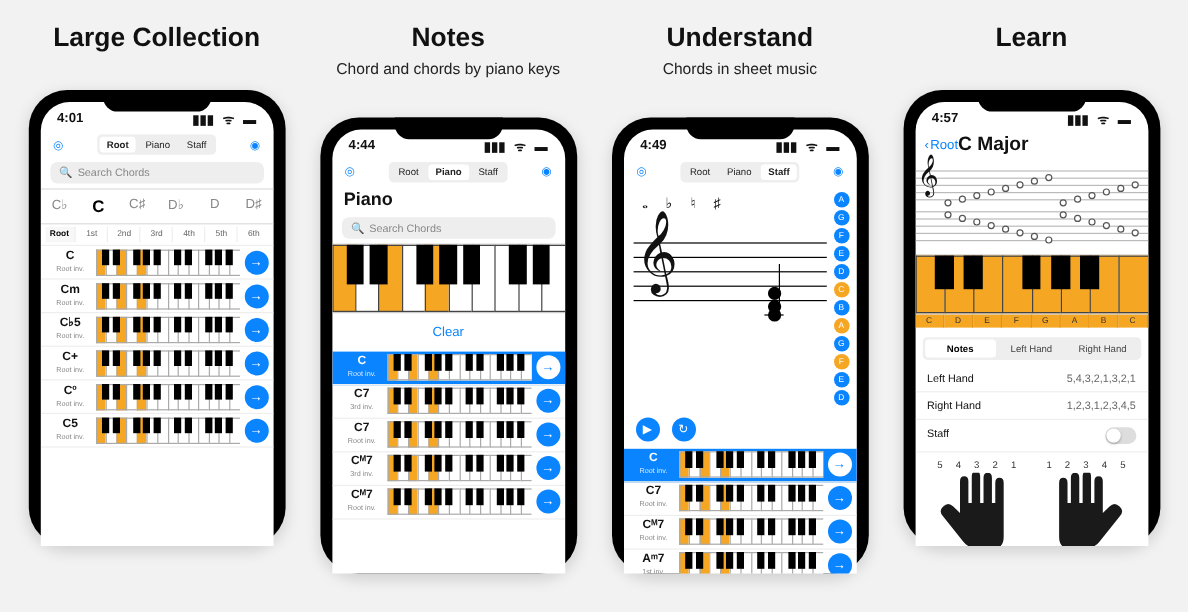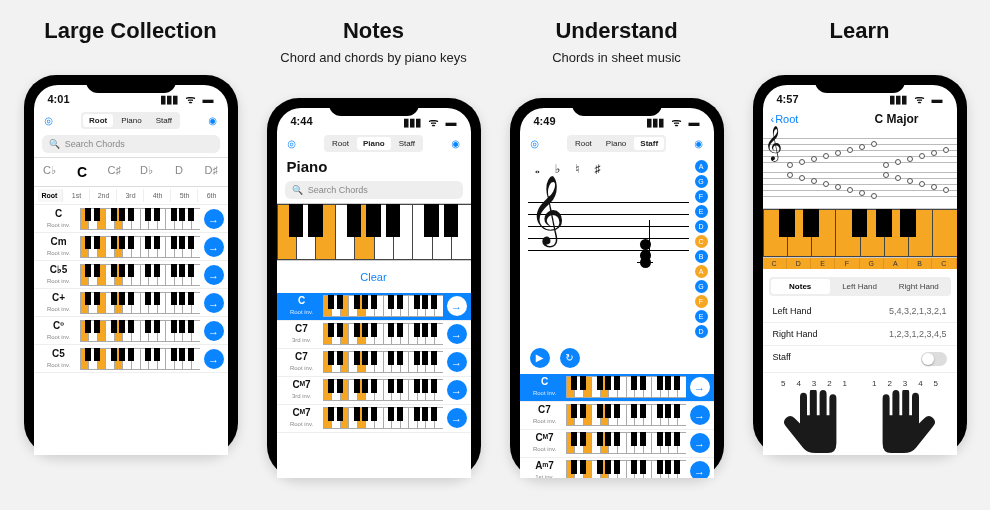--- a/index.html
+++ b/index.html
@@ -108,24 +108,24 @@
     display: flex;
     justify-content: space-between;
     align-items: baseline;
     padding: 2px 10px 4px 10px;
   }
   .title {
     font-size: 15px;
     font-weight: 700;
   }
   .screen-title-center {
-    font-size: 12px;
+    font-size: 16px;
     font-weight: 600;
     flex: 1;
-    text-align: right;
+    text-align: left;
   }
   .back-link {
     color: #0a84ff;
     font-size: 11px;
     display: flex;
     align-items: center;
     gap: 1px;
   }
   .search {
     margin: 2px 8px 4px 8px;

